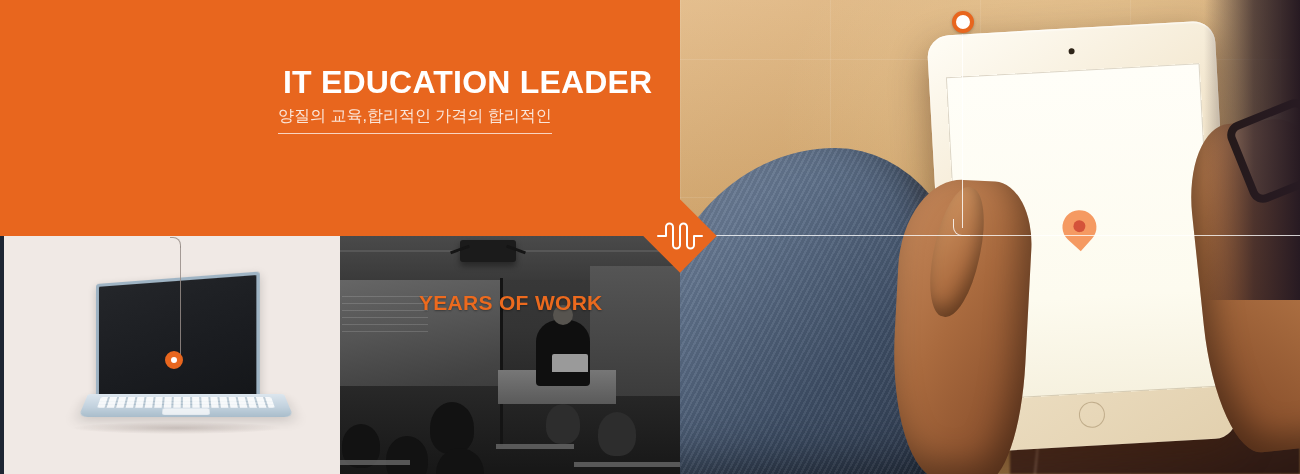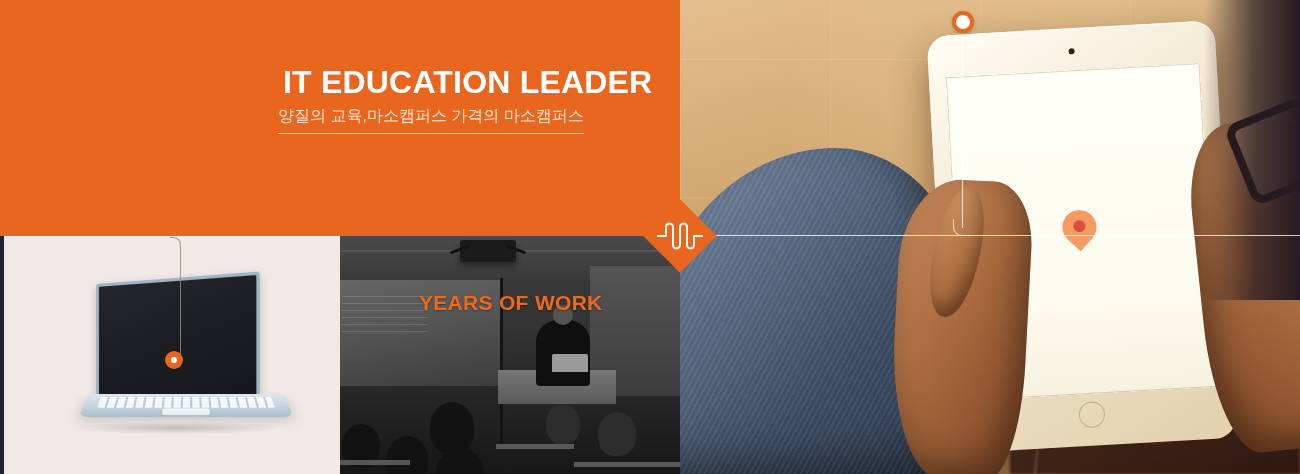--- a/index.html
+++ b/index.html
@@ -347,21 +347,21 @@
 
     <div class="hand-left"></div>
     <div class="thumb-left"></div>
     <div class="hand-right"></div>
     <div class="glasses"></div>
     <div class="dark-edge"></div>
   </div>
 
   <div class="panel-orange">
     <div class="hero-title">IT EDUCATION LEADER</div>
-    <div class="hero-subtitle">양질의 교육,마소캠퍼스 가격의 마소캠퍼스</div>
+    <div class="hero-subtitle">양질의 교육,합리적인 가격의 합리적인</div>
   </div>
 
   <div class="panel-laptop">
     <div class="laptop">
       <div class="laptop-lid">
         <div class="laptop-screen"></div>
       </div>
       <div class="laptop-base">
         <div class="laptop-keys"></div>
         <div class="laptop-pad"></div>

